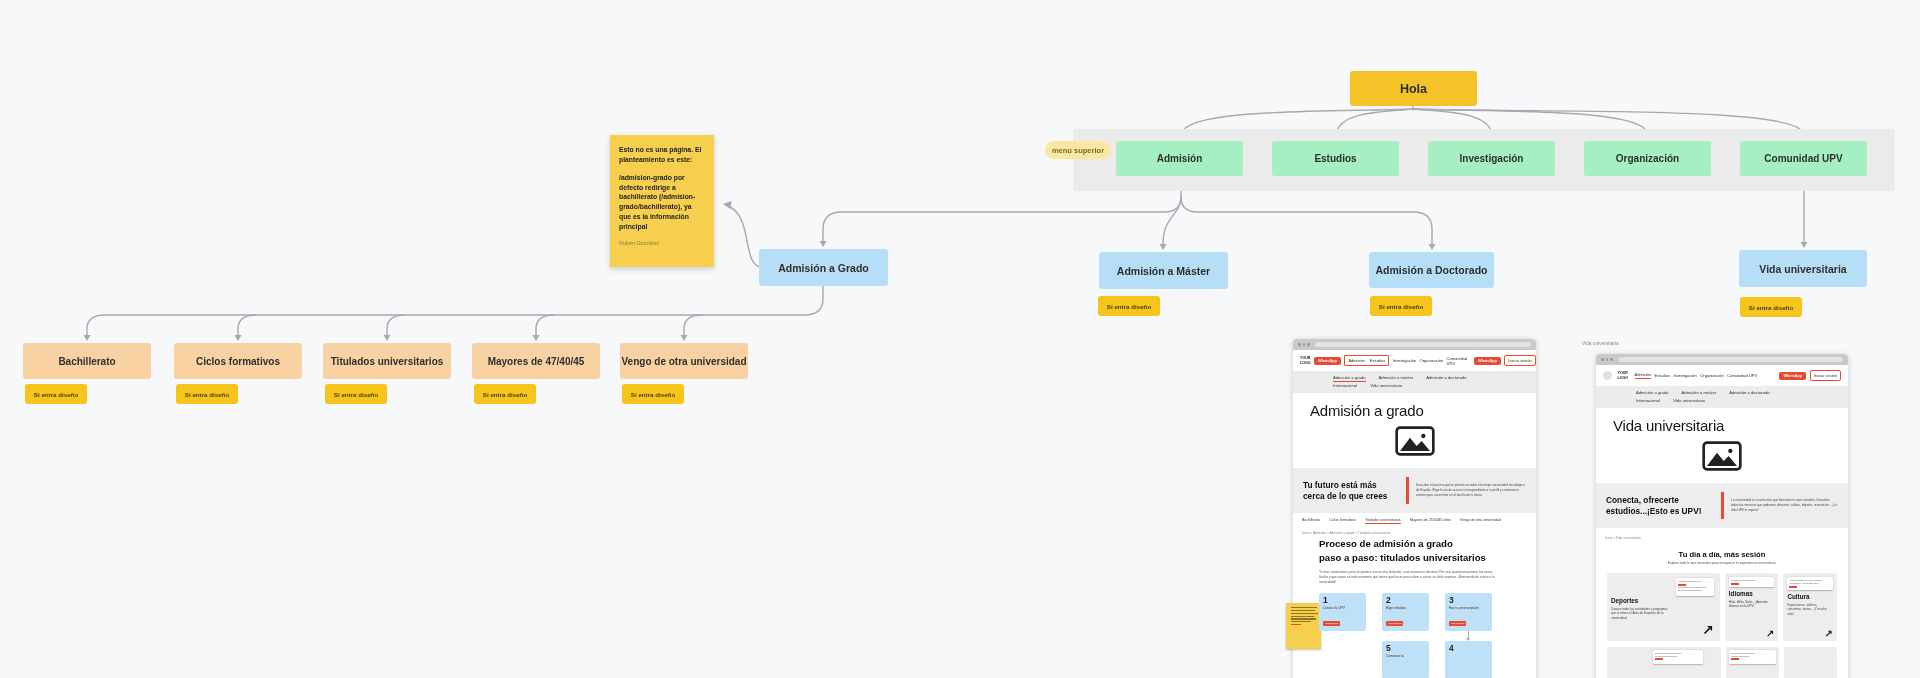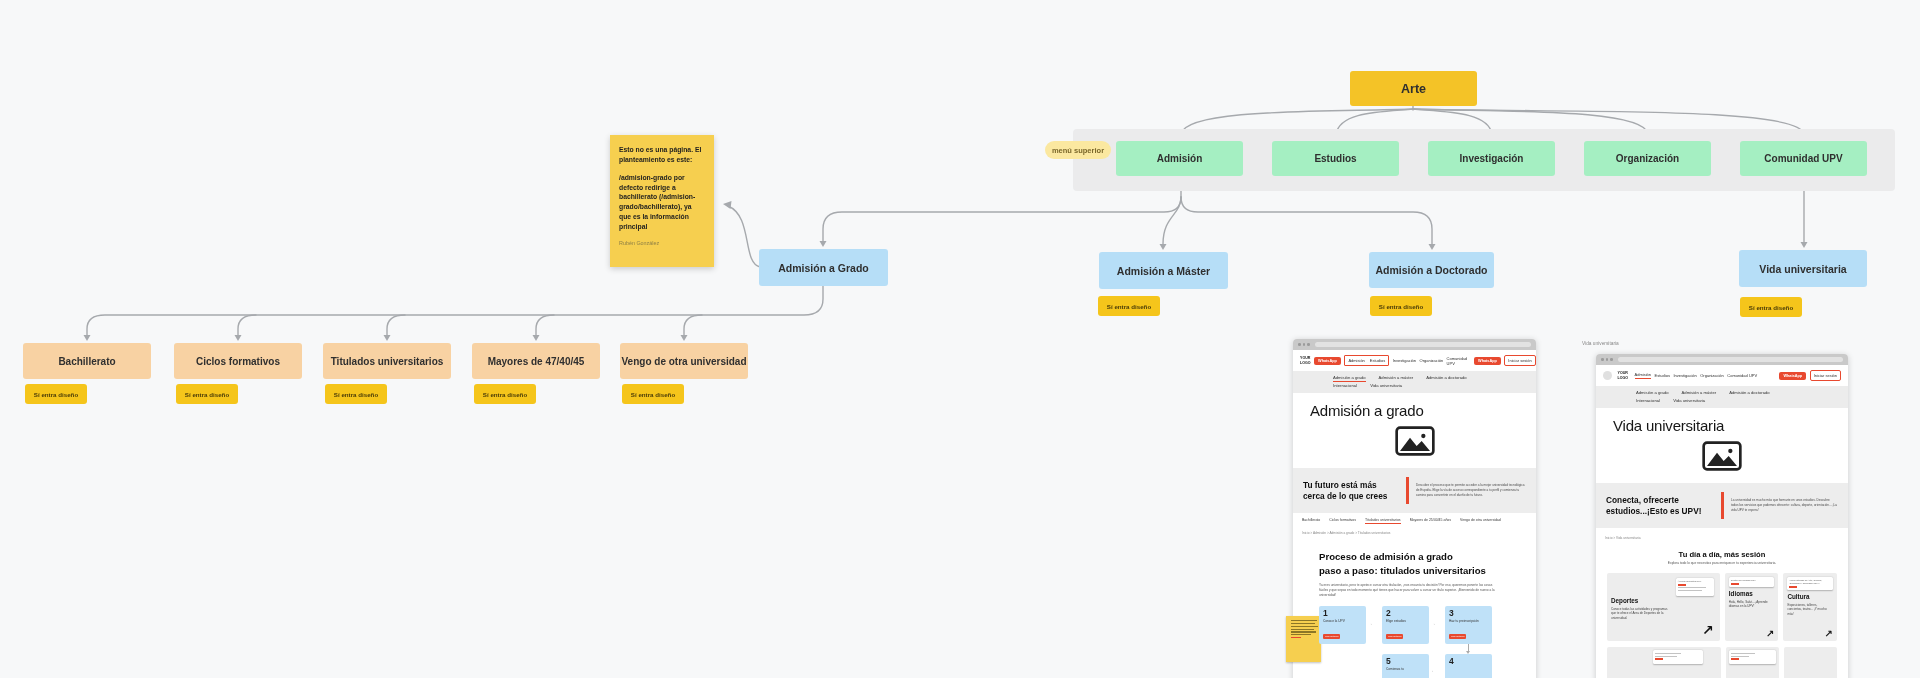--- a/index.html
+++ b/index.html
@@ -41,21 +41,21 @@
   .submenu span{margin-right:12px;}
   .redline{border-bottom:1px solid #e8492f;padding-bottom:1px;}
   .bh1{font-size:15px;font-weight:400;color:#161616;margin:9px 0 2px 17px;letter-spacing:-0.2px;}
   .imgph{width:40px;height:30px;margin:7px auto 12px;display:block;}
   .heroband{background:#ededed;display:flex;align-items:center;gap:7px;padding:9px 10px;margin-top:4px;}
   .herotitle{font-size:8.3px;font-weight:700;line-height:1.3;color:#0f0f0f;}
   .orangebar{width:3px;height:27px;background:#e8492f;flex:none;}
   .herotext{flex:1;font-size:3.1px;line-height:1.55;color:#4a4a4a;}
   .tabsrow{display:flex;gap:9px;padding:5px 9px 4px;font-size:3.5px;color:#3a3a3a;}
   .crumb{font-size:3.2px;color:#888;padding:3px 9px 2px;}
-  .sect{padding-left:26px;margin-top:13px;}
+  .sect{padding-left:26px;margin-top:0;}
   .sect .h2{font-size:9.6px;font-weight:700;line-height:1.5;color:#0c0c0c;}
   .sect .body{font-size:3.2px;color:#555;line-height:1.55;width:178px;margin-top:4px;}
   .steps{position:relative;margin:8px 0 0 26px;height:110px;}
   .scard{position:absolute;width:47px;height:38px;background:#bfe1f8;border-radius:2px;padding:2px 4px;}
   .scard .num{font-size:8.5px;font-weight:700;color:#1f1f1f;}
   .scard .lbl{font-size:3.2px;color:#333;margin-top:1px;line-height:1.3;}
   .scard .bdg{display:inline-block;background:#e8492f;color:#fff;font-size:2.4px;padding:1px 2px;border-radius:1px;margin-top:2px;}
   .harrow{position:absolute;font-size:4.5px;color:#999;}
   .vline{position:absolute;left:149px;top:38px;height:8px;border-left:0.9px solid #aaa;}
   .vtri{position:absolute;left:147px;top:45px;width:0;height:0;border-left:2.2px solid transparent;border-right:2.2px solid transparent;border-top:3px solid #aaa;}
@@ -117,21 +117,21 @@
       <path d="M383.5,335 L390.5,335 L387,341 Z"></path>
       <path d="M532.5,335 L539.5,335 L536,341 Z"></path>
       <path d="M680.5,335 L687.5,335 L684,341 Z"></path>
       <path d="M723,204 L731.5,201 L730.5,209 Z"></path>
     </g>
   </svg>
 
   <div class="band"></div>
   <div class="pill">menú superior</div>
 
-  <div class="node n-home">Arte</div>
+  <div class="node n-home">Hola</div>
 
   <div class="node n-green" style="left:1116px;">Admisión</div>
   <div class="node n-green" style="left:1272px;">Estudios</div>
   <div class="node n-green" style="left:1428px;">Investigación</div>
   <div class="node n-green" style="left:1584px;">Organización</div>
   <div class="node n-green" style="left:1740px;">Comunidad UPV</div>
 
   <div class="node n-blue" style="left:759px;top:249px;width:129px;height:37px;">Admisión a Grado</div>
   <div class="node n-blue" style="left:1099px;top:252px;width:129px;height:37px;">Admisión a Máster</div>
   <div class="node n-blue" style="left:1369px;top:252px;width:125px;height:36px;">Admisión a Doctorado</div>

